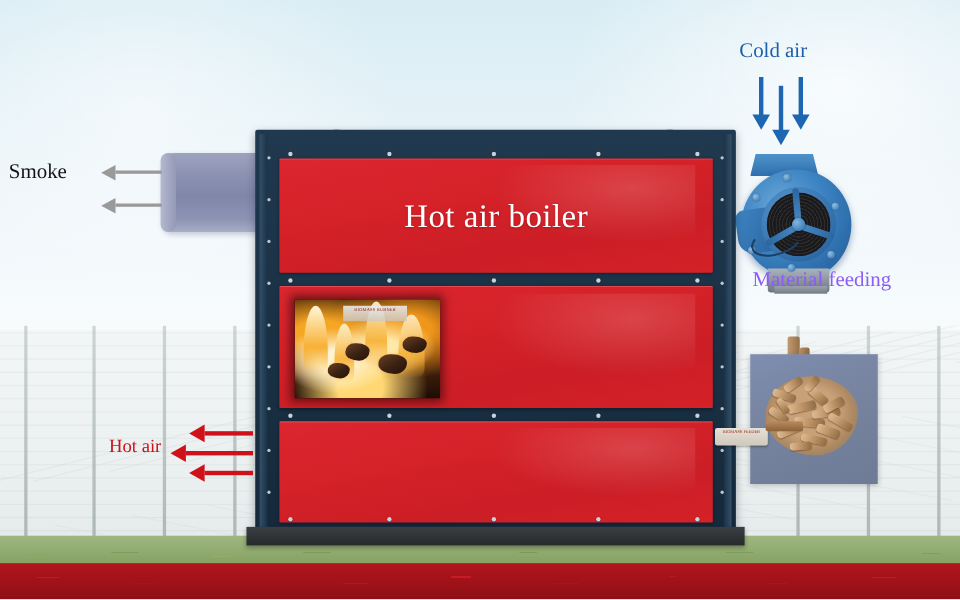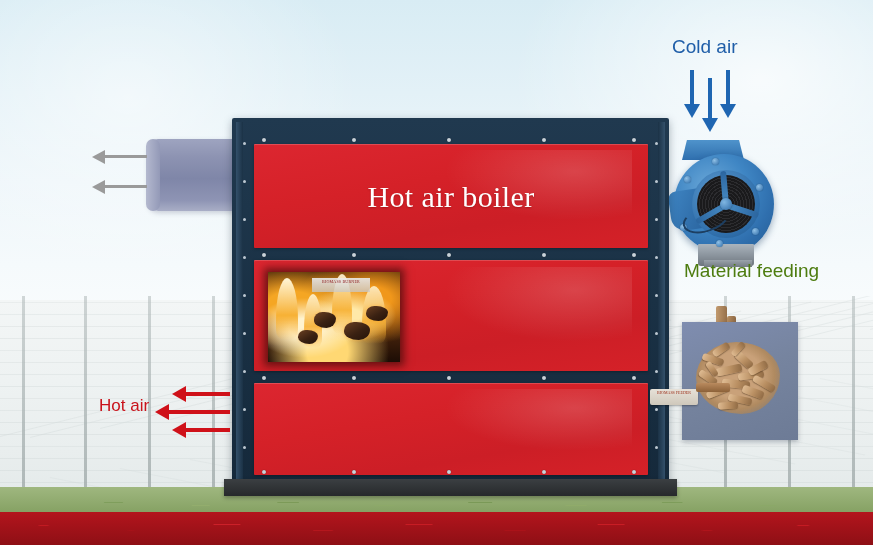--- a/index.html
+++ b/index.html
@@ -145,24 +145,24 @@
        background:radial-gradient(ellipse at 48% 46%,#c9a179 0 42%,#b08a60 62%,rgba(150,118,82,.45) 86%,rgba(120,95,70,0) 100%);
        filter:blur(.3px);}
   .pel{position:absolute;border-radius:3px;background:linear-gradient(100deg,#e0bd94,#b98f62 55%,#8f6a44);
        box-shadow:0 1px 1px rgba(60,40,20,.4);}
   .feedstub{position:absolute;left:716px;top:306px;width:11px;height:26px;border-radius:2px;
        background:linear-gradient(90deg,#c29a6e,#96704a);}
   .feedstub2{position:absolute;left:727px;top:316px;width:9px;height:22px;border-radius:2px;
        background:linear-gradient(90deg,#b98f62,#8c6844);}
 
   
-  .lbl{position:absolute;white-space:nowrap;font-family:Liberation Sans, sans-serif;}
+  .lbl{position:absolute;white-space:nowrap;font-family:Liberation Serif, serif;}
   .lbl-smoke{left:8px;top:142px;font-size:19px;color:#121212;line-height:30px;font-weight:400;}
   .lbl-cold{left:672px;top:36px;font-size:19px;color:#1f5ea8;}
-  .lbl-mat{left:684px;top:260px;font-size:19px;color:#4d7c0f;}
+  .lbl-mat{left:684px;top:244px;font-size:19px;color:#8b5cf6;}
   .lbl-hot{left:99px;top:396px;font-size:17px;color:#c9131b;}
   .lbl-title{position:absolute;left:0;top:0;width:100%;text-align:center;
        font-size:30px;color:#fff;letter-spacing:.4px;text-shadow:0 1px 2px rgba(90,0,0,.35);}
 
   
   .arr{position:absolute;}
   .arr .shaft{position:absolute;}
   .arr .head{position:absolute;width:0;height:0;}
 
   .gray-shaft{background:#9a9a9a;height:3px;}
@@ -242,20 +242,21 @@
       <i style="left:788px"></i>
       <i style="left:852px"></i>
     </div>
   <div class="foliage"></div>
   <div class="flowers"></div>
 
   <div class="pipe"></div>
   <div class="pipe-cap"></div>
 
   <div class="lbl lbl-smoke">
+    <div>Smoke</div>
   </div>
   <div class="arr" style="left:92px;top:150px;width:55px;height:14px;">
     <div class="shaft gray-shaft" style="left:13px;top:5px;width:42px;"></div>
     <div class="head gray-head-l" style="left:0;top:0;"></div>
   </div>
   <div class="arr" style="left:92px;top:180px;width:55px;height:14px;">
     <div class="shaft gray-shaft" style="left:13px;top:5px;width:42px;"></div>
     <div class="head gray-head-l" style="left:0;top:0;"></div>
   </div>
 

